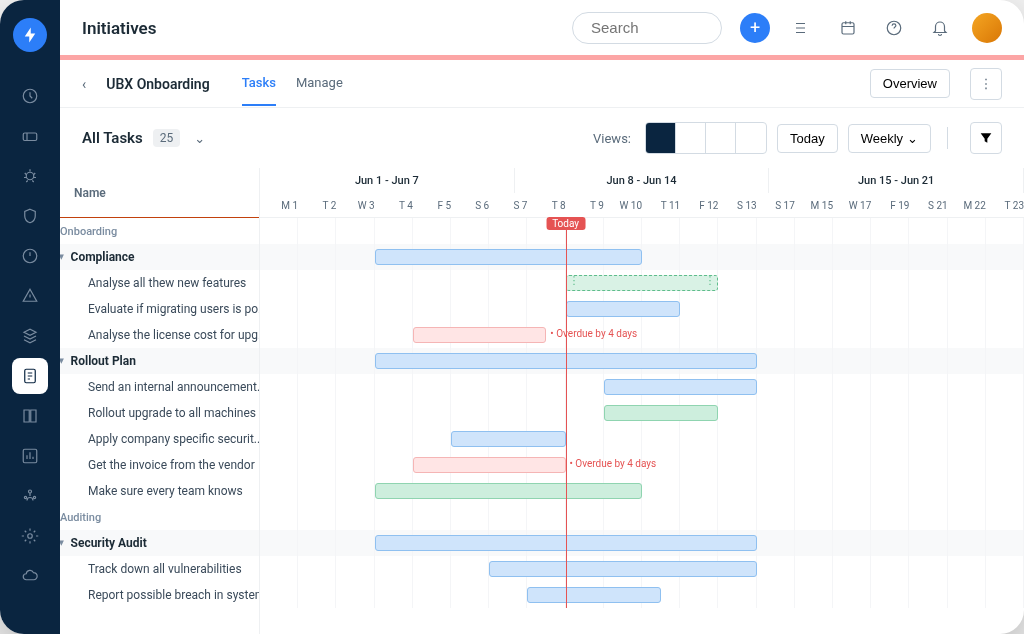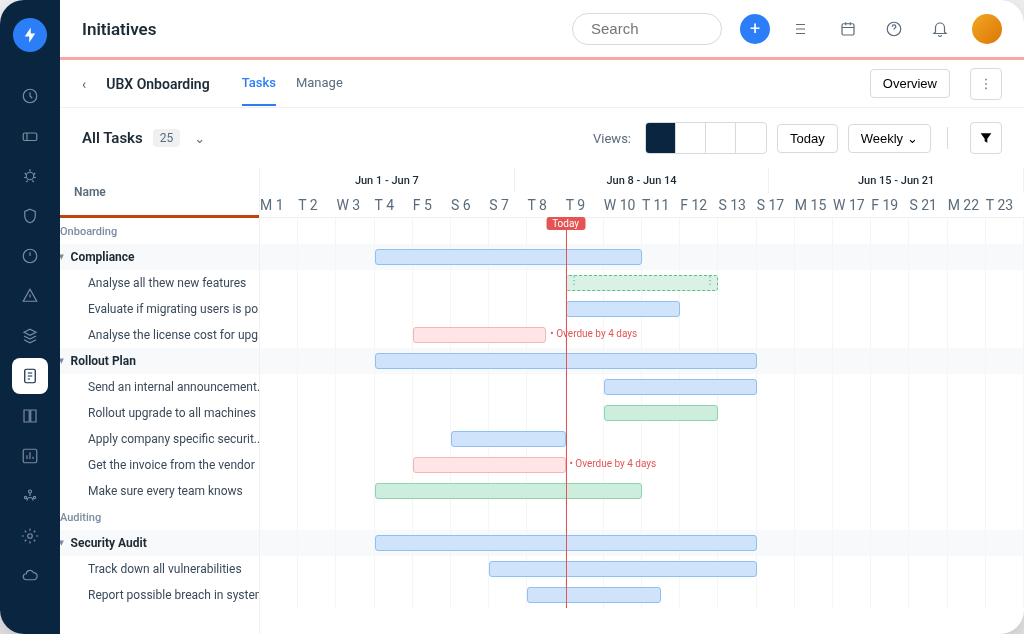--- a/index.html
+++ b/index.html
@@ -4,21 +4,21 @@
 <style>
 * { box-sizing: border-box; margin: 0; padding: 0; }
 body { font-family: -apple-system, BlinkMacSystemFont, 'Segoe UI', Roboto, sans-serif; font-size: 13px; color: #1c2b36; background: #f5f5f5; }
 .app-frame { width: 1024px; height: 634px; margin: 0 auto; background: #fff; border-radius: 24px; overflow: hidden; display: flex; box-shadow: 0 20px 60px rgba(0,0,0,0.3); position: relative; }
 .sidebar { width: 60px; background: #0a2540; display: flex; flex-direction: column; align-items: center; padding-top: 18px; gap: 4px; }
 .sidebar .logo { width: 34px; height: 34px; border-radius: 50%; background: #2c7ef8; display: flex; align-items: center; justify-content: center; margin-bottom: 22px; }
 .sidebar .nav-item { width: 36px; height: 36px; border-radius: 8px; display: flex; align-items: center; justify-content: center; color: #7a8ca0; cursor: pointer; }
 .sidebar .nav-item.active { background: #fff; color: #0a2540; }
 .sidebar svg, .topbar svg { stroke: currentColor; fill: none; stroke-width: 1.6; }
 .main { flex: 1; display: flex; flex-direction: column; min-width: 0; }
-.topbar { height: 60px; display: flex; align-items: center; padding: 0 22px; gap: 18px; border-bottom: 3px solid #fca5a5; }
+.topbar { height: 60px; display: flex; align-items: center; padding: 0 22px; gap: 18px; border-bottom: 5px solid #fca5a5; }
 .topbar .title { font-size: 17px; font-weight: 600; }
 .topbar .spacer { flex: 1; }
 .search { width: 150px; height: 32px; border: 1px solid #d3dbe3; border-radius: 16px; display: flex; align-items: center; padding: 0 12px; color: #7a8ca0; }
 .search input { border: none; outline: none; flex: 1; font-size: 15px; margin-left: 6px; background: transparent; }
 .icon-btn { width: 28px; height: 28px; display: flex; align-items: center; justify-content: center; color: #5a6b7b; cursor: pointer; border-radius: 4px; }
 .add-btn { width: 30px; height: 30px; border-radius: 50%; background: #2c7ef8; color: #fff; display: flex; align-items: center; justify-content: center; font-size: 18px; cursor: pointer; }
 .avatar { width: 30px; height: 30px; border-radius: 50%; background: linear-gradient(135deg,#f5a623,#d97706); }
 .subbar { height: 48px; display: flex; align-items: center; padding: 0 22px; gap: 20px; border-bottom: 1px solid #eef0f2; }
 .back { color: #5a6b7b; cursor: pointer; font-size: 14px; }
 .subtitle { font-size: 14px; font-weight: 600; }
@@ -36,27 +36,27 @@
 .view-group { display: flex; border: 1px solid #d3dbe3; border-radius: 4px; overflow: hidden; }
 .view-btn { width: 30px; height: 30px; display: flex; align-items: center; justify-content: center; cursor: pointer; color: #5a6b7b; border-right: 1px solid #d3dbe3; }
 .view-btn:last-child { border-right: none; }
 .view-btn.active { background: #0a2540; color: #fff; }
 .today-btn, .weekly-btn { border: 1px solid #d3dbe3; border-radius: 4px; padding: 6px 12px; font-size: 13px; cursor: pointer; background: #fff; display: flex; align-items: center; gap: 4px; }
 .filter-btn { width: 32px; height: 32px; border: 1px solid #d3dbe3; border-radius: 4px; display: flex; align-items: center; justify-content: center; cursor: pointer; color: #5a6b7b; margin-left: 6px; }
 .vdivider { width: 1px; height: 22px; background: #d3dbe3; margin: 0 6px; }
 
 .gantt { flex: 1; display: flex; min-height: 0; overflow: hidden; position: relative; }
 .left-col { width: 200px; border-right: 1px solid #eef0f2; display: flex; flex-direction: column; }
-.left-header { height: 50px; display: flex; align-items: center; padding: 0 14px; font-size: 12px; font-weight: 600; color: #5a6b7b; border-bottom: 3px solid #c2410c; }
+.left-header { height: 50px; display: flex; align-items: center; padding: 0 14px; font-size: 12px; font-weight: 600; color: #5a6b7b; border-bottom: 1px solid #c2410c; }
 .right-col { flex: 1; overflow: hidden; position: relative; }
 .timeline-header { height: 50px; border-bottom: 1px solid #eef0f2; position: relative; }
 .week-labels { height: 25px; display: flex; }
 .week-label { flex: 1; text-align: center; font-size: 11px; color: #1c2b36; font-weight:500; border-right: 1px solid #eef0f2; line-height: 25px; }
 .day-labels { height: 25px; display: flex; }
-.day-label { flex: 1; text-align: left; font-size: 14px; color: #5a6b7b; line-height: 25px; }
+.day-label { flex: 1; text-align: right; font-size: 10px; color: #5a6b7b; line-height: 25px; }
 
 .rows { flex: 1; overflow-y: auto; }
 .row { height: 26px; display: flex; align-items: center; padding: 0 0; font-size: 12px; color: #3a4a5a; white-space: nowrap; overflow: hidden; text-overflow: ellipsis; }
 .row.section { font-size: 11px; color: #7a8ca0; font-weight: 500; }
 .row.group { font-weight: 700; color: #1c2b36; background: #f8f9fa; }
 .row.group .tri { margin-right: 6px; color: #7a8ca0; display: inline-block; font-size:9px; transform: rotate(90deg); }
 .row.task { padding-left: 28px; }
 
 .timeline-body { position: relative; }
 .timeline-row { height: 26px; position: relative; }

